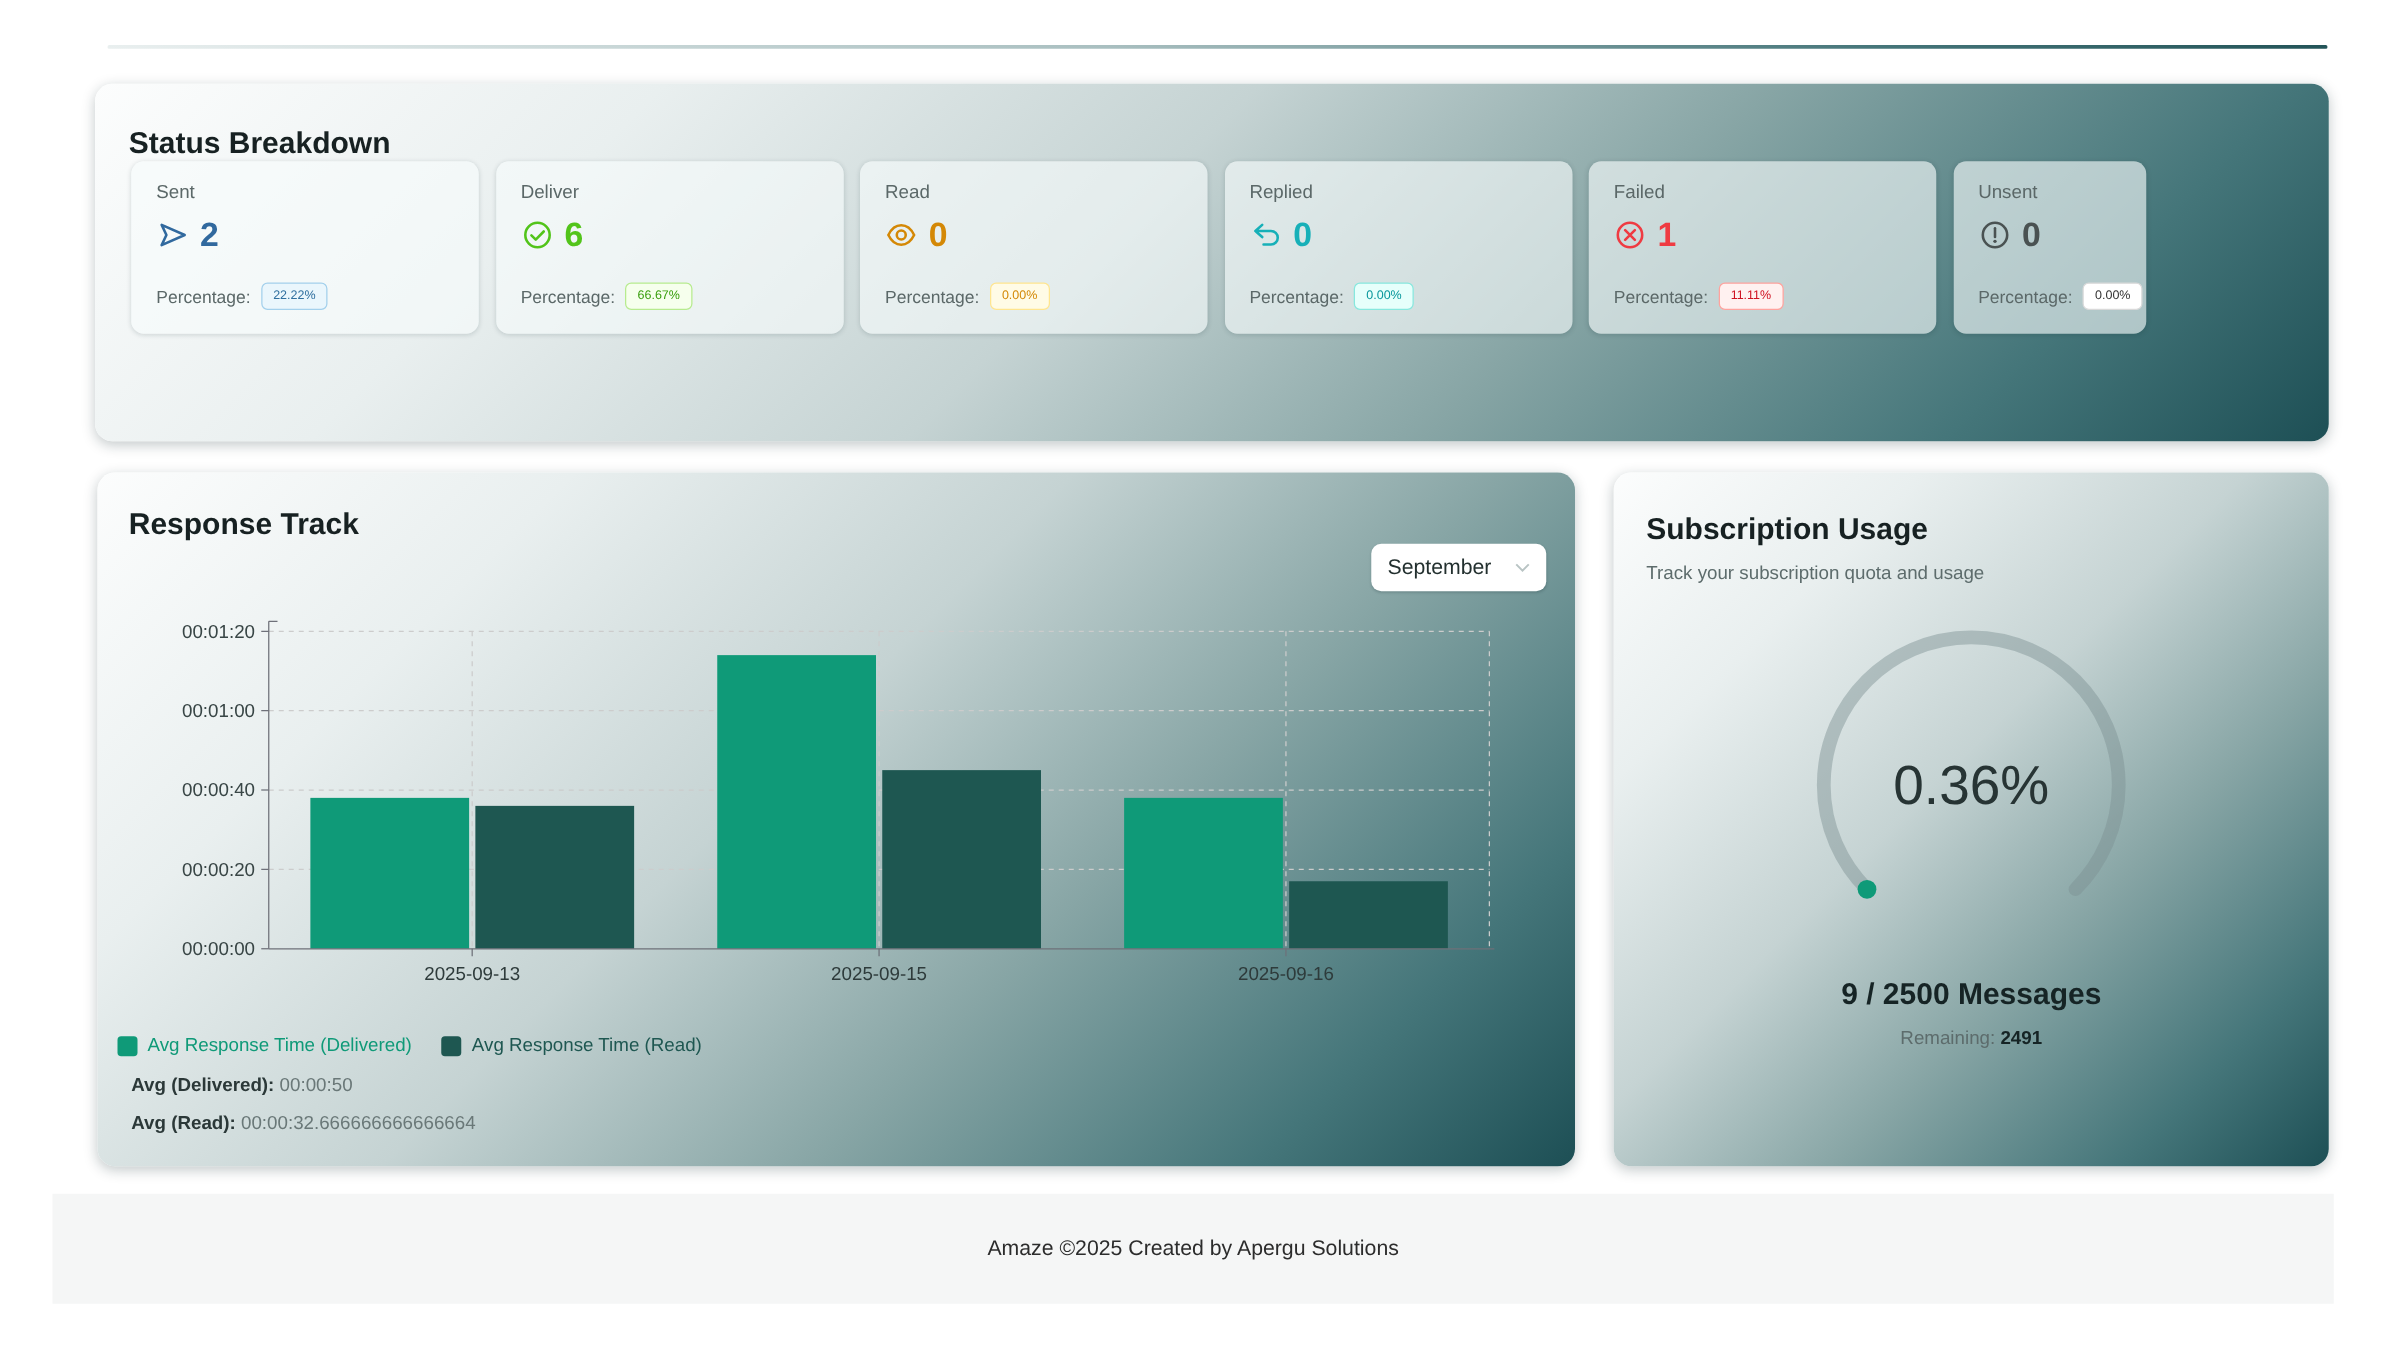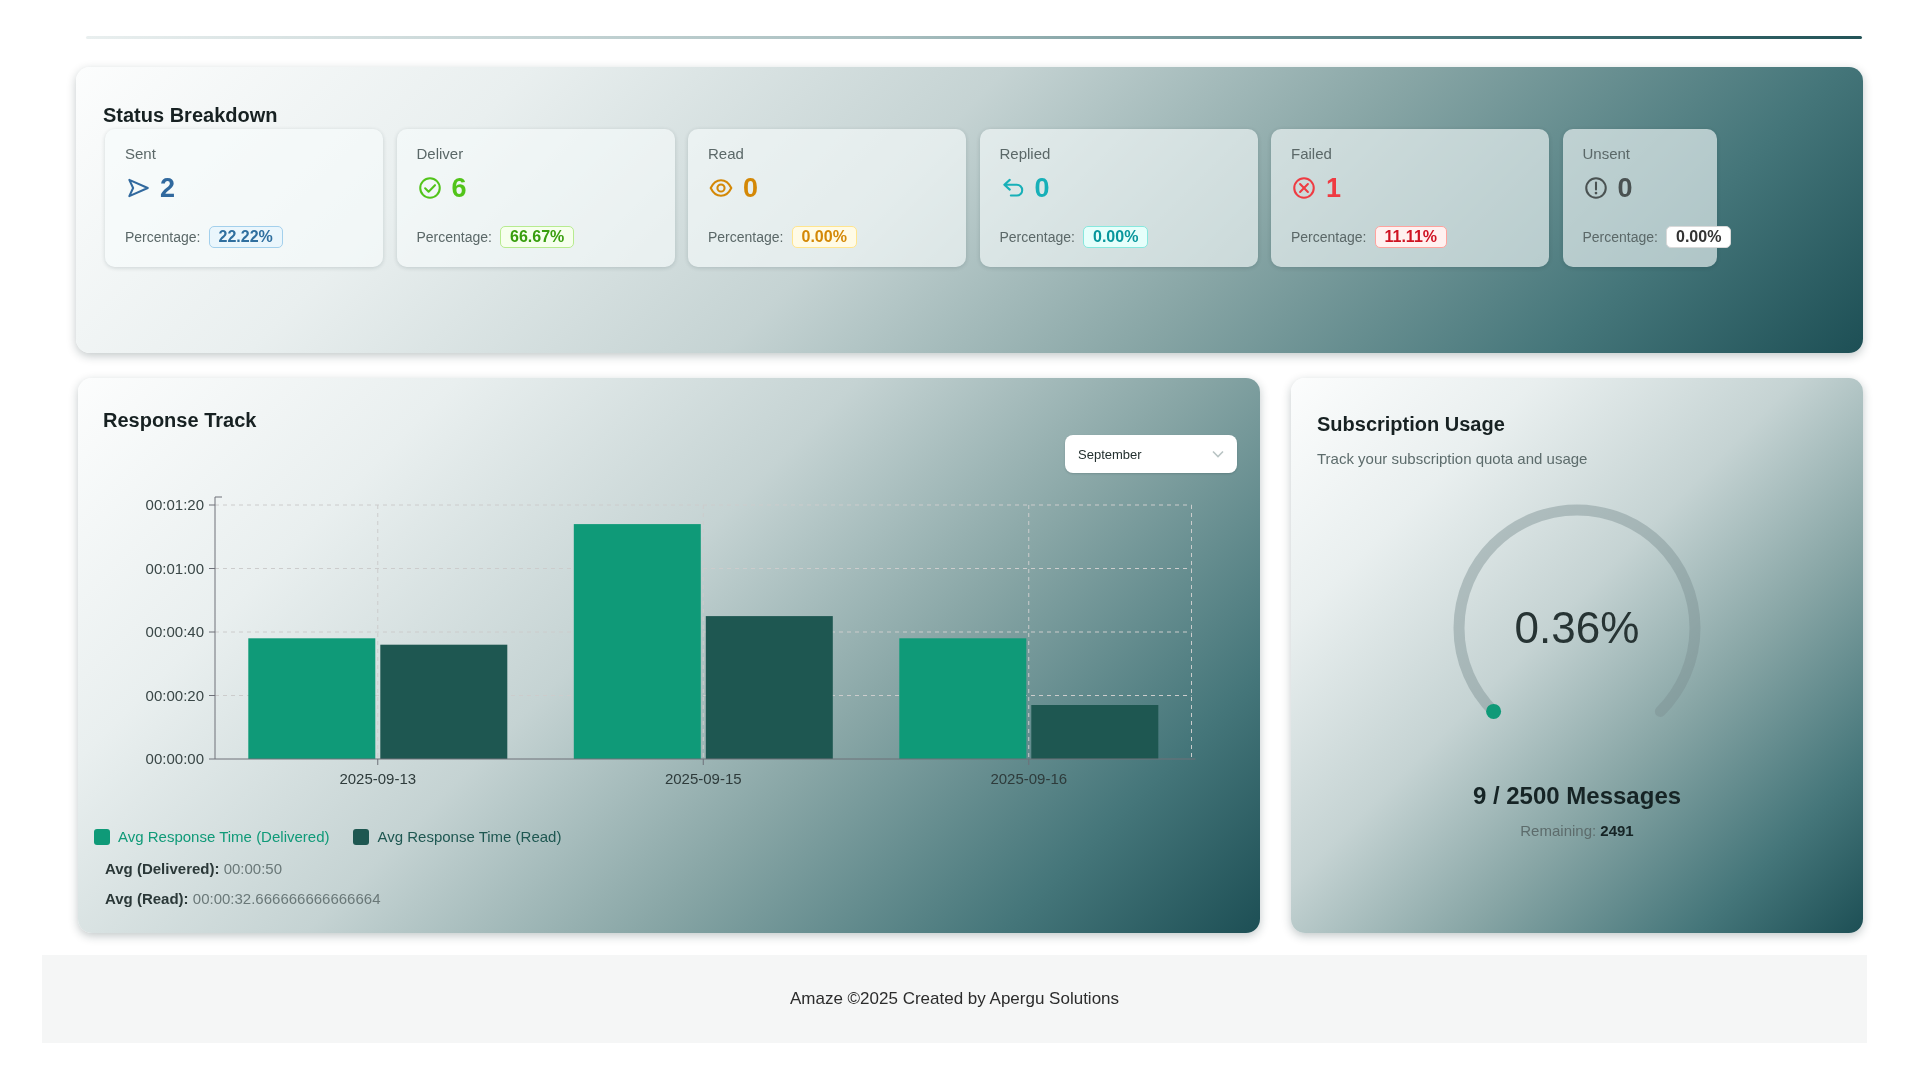--- a/index.html
+++ b/index.html
@@ -6,42 +6,42 @@
   html,body { width:1920px; height:1080px; background:#ffffff; overflow:hidden;
     font-family:"Liberation Sans", sans-serif; position:relative; }
 
   .top-line { position:absolute; left:86px; top:36px; width:1776px; height:2.5px; border-radius:2px;
     background:linear-gradient(90deg,#e9efef 0%, #a9bfc0 45%, #457579 80%, #235458 100%); }
 
   .panel { position:absolute; border-radius:14px;
     background:linear-gradient(135deg,#fcfdfd 0%, #e9efef 22%, #c5d3d3 45%, #87a5a5 65%, #45767a 85%, #1d4f55 100%);
     box-shadow:0 3px 10px rgba(15,40,42,0.25); }
 
-  .panel-title { font-size:20px; font-weight:700; color:#172122; line-height:28px; }
+  .panel-title { font-size:24px; font-weight:700; color:#172122; line-height:28px; }
   .panel-sub   { font-size:15px; color:#5d6c6c; line-height:22px; margin-top:10px; }
 
   
   #status-panel { left:76px; top:67px; width:1787px; height:286px; padding:34px 0 0 27px; }
   #status-cards { display:flex; gap:13.5px; margin-left:2px; }
   .card { width:278px; height:138px; border-radius:10px; background:rgba(247,251,251,0.62);
     box-shadow:0 1px 4px rgba(15,40,42,0.16); padding:14px 20px; }
   .card:last-child { width:154px; }
   .card-label { font-size:15px; color:#5b6868; line-height:22px; }
   .card-count-row { display:flex; align-items:center; gap:9px; margin-top:9px; height:28px; }
   .card-count-row svg { display:block; }
   .card-count { font-size:27px; font-weight:700; line-height:28px; }
   .card-pct-row { display:flex; align-items:center; margin-top:24px; }
   .pct-label { font-size:14px; color:#5b6868; }
-  .badge { font-size:16px; line-height:16px; padding:2px 9px; border-radius:5px; border:1px solid; margin-left:8px;font-weight:bold; }
+  .badge { font-size:10px; line-height:16px; padding:2px 9px; border-radius:5px; border:1px solid; margin-left:8px; }
 
   
   #response-panel { left:78px; top:378px; width:1182px; height:555px; padding:28px 0 0 25px; }
-  #month-select { position:absolute; right:23px; top:57px; width:172px; height:38px; background:#ffffff;
+  #month-select { position:absolute; right:23px; top:57px; width:140px; height:38px; background:#ffffff;
     border-radius:8px; display:flex; align-items:center; justify-content:space-between; padding:0 13px;
-    font-size:13px; color:#23302f; cursor:pointer; box-shadow:0 1px 2px rgba(15,40,42,0.18); }
+    font-size:17px; color:#23302f; cursor:pointer; box-shadow:0 1px 2px rgba(15,40,42,0.18); }
   #rt-chart { position:absolute; left:12px; top:112px; }
   .ytick { font-size:15px; fill:#394646; }
   .xtick { font-size:15px; fill:#2e3b3b; }
   .grid  { stroke:#cccccc; stroke-width:1; stroke-dasharray:4 4; fill:none; }
   .axis  { stroke:#6E7079; stroke-width:1; fill:none; }
   #rt-legend { position:absolute; left:16px; top:450px; width:100%; display:flex; justify-content:flex-start; gap:24px; }
   .legend-item { display:flex; align-items:center; gap:8px; cursor:pointer; }
   .legend-swatch { width:16px; height:16px; border-radius:3px; }
   .legend-text { font-size:15px; }
   .avg-line { position:absolute; left:27px; font-size:15px; color:#6a7878; }

